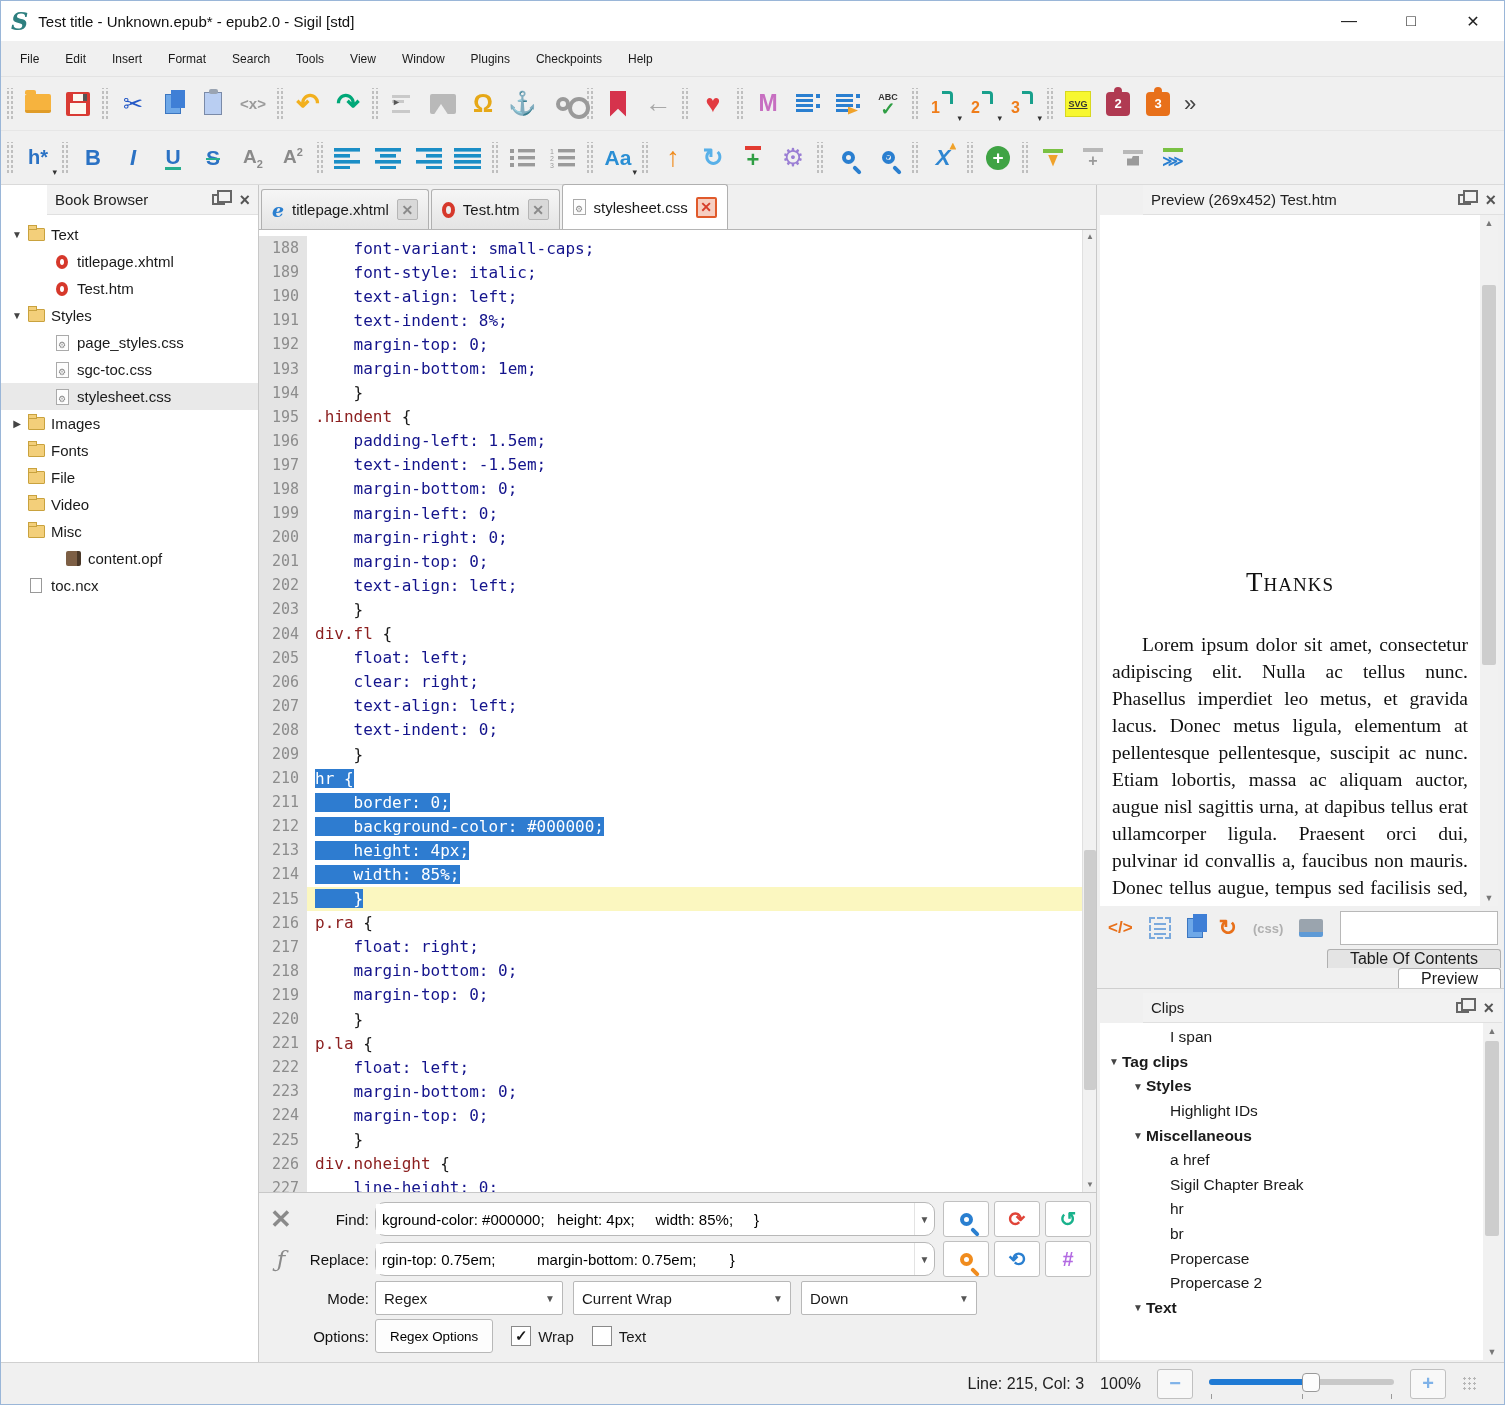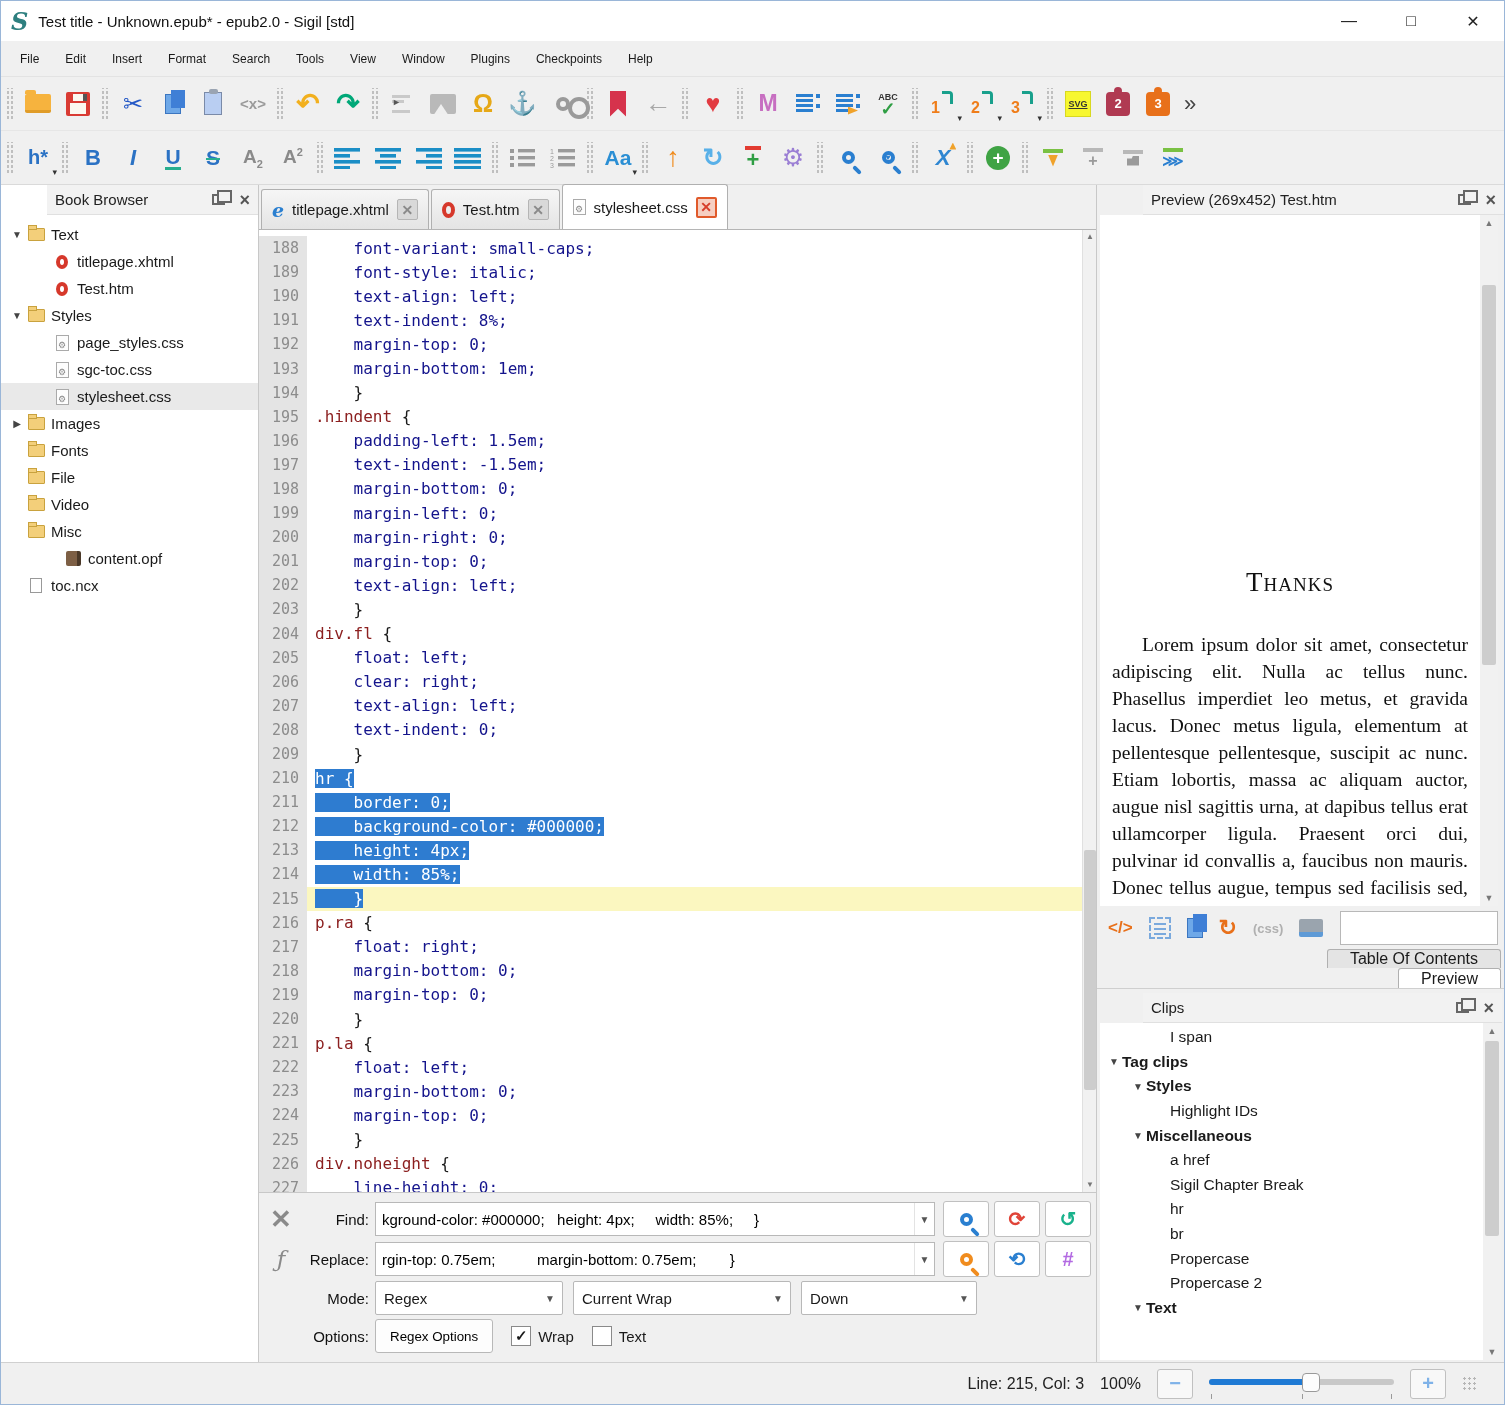--- a/index.html
+++ b/index.html
@@ -134,21 +134,21 @@
   .selbg .s,.selbg .p,.selbg .b { color:#fff; }
   .vscroll { position:absolute; top:0; bottom:0; right:0; width:14px; background:#f1f1f1; border-left:1px solid #e0e0e0; }
   .vscroll .arr { position:absolute; left:0; width:14px; height:14px; font-size:8px; color:#777; text-align:center; line-height:14px; }
   .vscroll .thumb { position:absolute; left:1px; width:12px; background:#cdcdcd; border-radius:2px; }
 
   
   #findpanel { position:absolute; left:0; right:0; bottom:0; height:170px; background:#f0f0f0; border-top:1px solid #c8c8c8; padding-top:8px; font-size:15px; }
   .frow { display:flex; align-items:center; height:36px; margin-bottom:4px; }
   .fico { width:44px; text-align:center; color:#8a8a8a; flex:none; }
   .flabel { width:66px; text-align:right; margin-right:6px; flex:none; color:#111; }
-  .combo { height:34px; background:#fff; border:1px solid #b8b8b8; border-radius:0; display:flex; align-items:center; position:relative; }
+  .combo { height:34px; background:#fff; border:1px solid #b8b8b8; border-radius:10px; display:flex; align-items:center; position:relative; }
   .combo input { border:none; outline:none; height:30px; flex:1; font-size:15px; font-family:"Liberation Sans",sans-serif; padding:0 6px; }
   .combo .cc { width:20px; text-align:center; font-size:10px; color:#555; border-left:1px solid #e3e3e3; align-self:stretch; display:flex; align-items:center; justify-content:center; }
   .fbtns { display:flex; gap:5px; margin-left:8px; }
   .fbtn { width:46px; height:36px; background:#fff; border:1px solid #c0c0c0; border-radius:3px; display:flex; align-items:center; justify-content:center; font-weight:bold; }
   .dd { height:34px; background:#fff; border:1px solid #b8b8b8; border-radius:2px; display:flex; align-items:center; padding-left:8px; margin-right:10px; }
   .dd .txt { flex:1; } .dd .cc { width:24px; text-align:center; font-size:10px; color:#555; }
   .pushbtn { height:34px; background:#fdfdfd; border:1px solid #b8b8b8; border-radius:3px; padding:0 14px; display:flex; align-items:center; }
   .chk { display:flex; align-items:center; gap:7px; margin-left:18px; }
   .chkbox { width:20px; height:20px; background:#fff; border:1px solid #8a8a8a; display:flex; align-items:center; justify-content:center; font-weight:bold; font-size:15px; }
 

